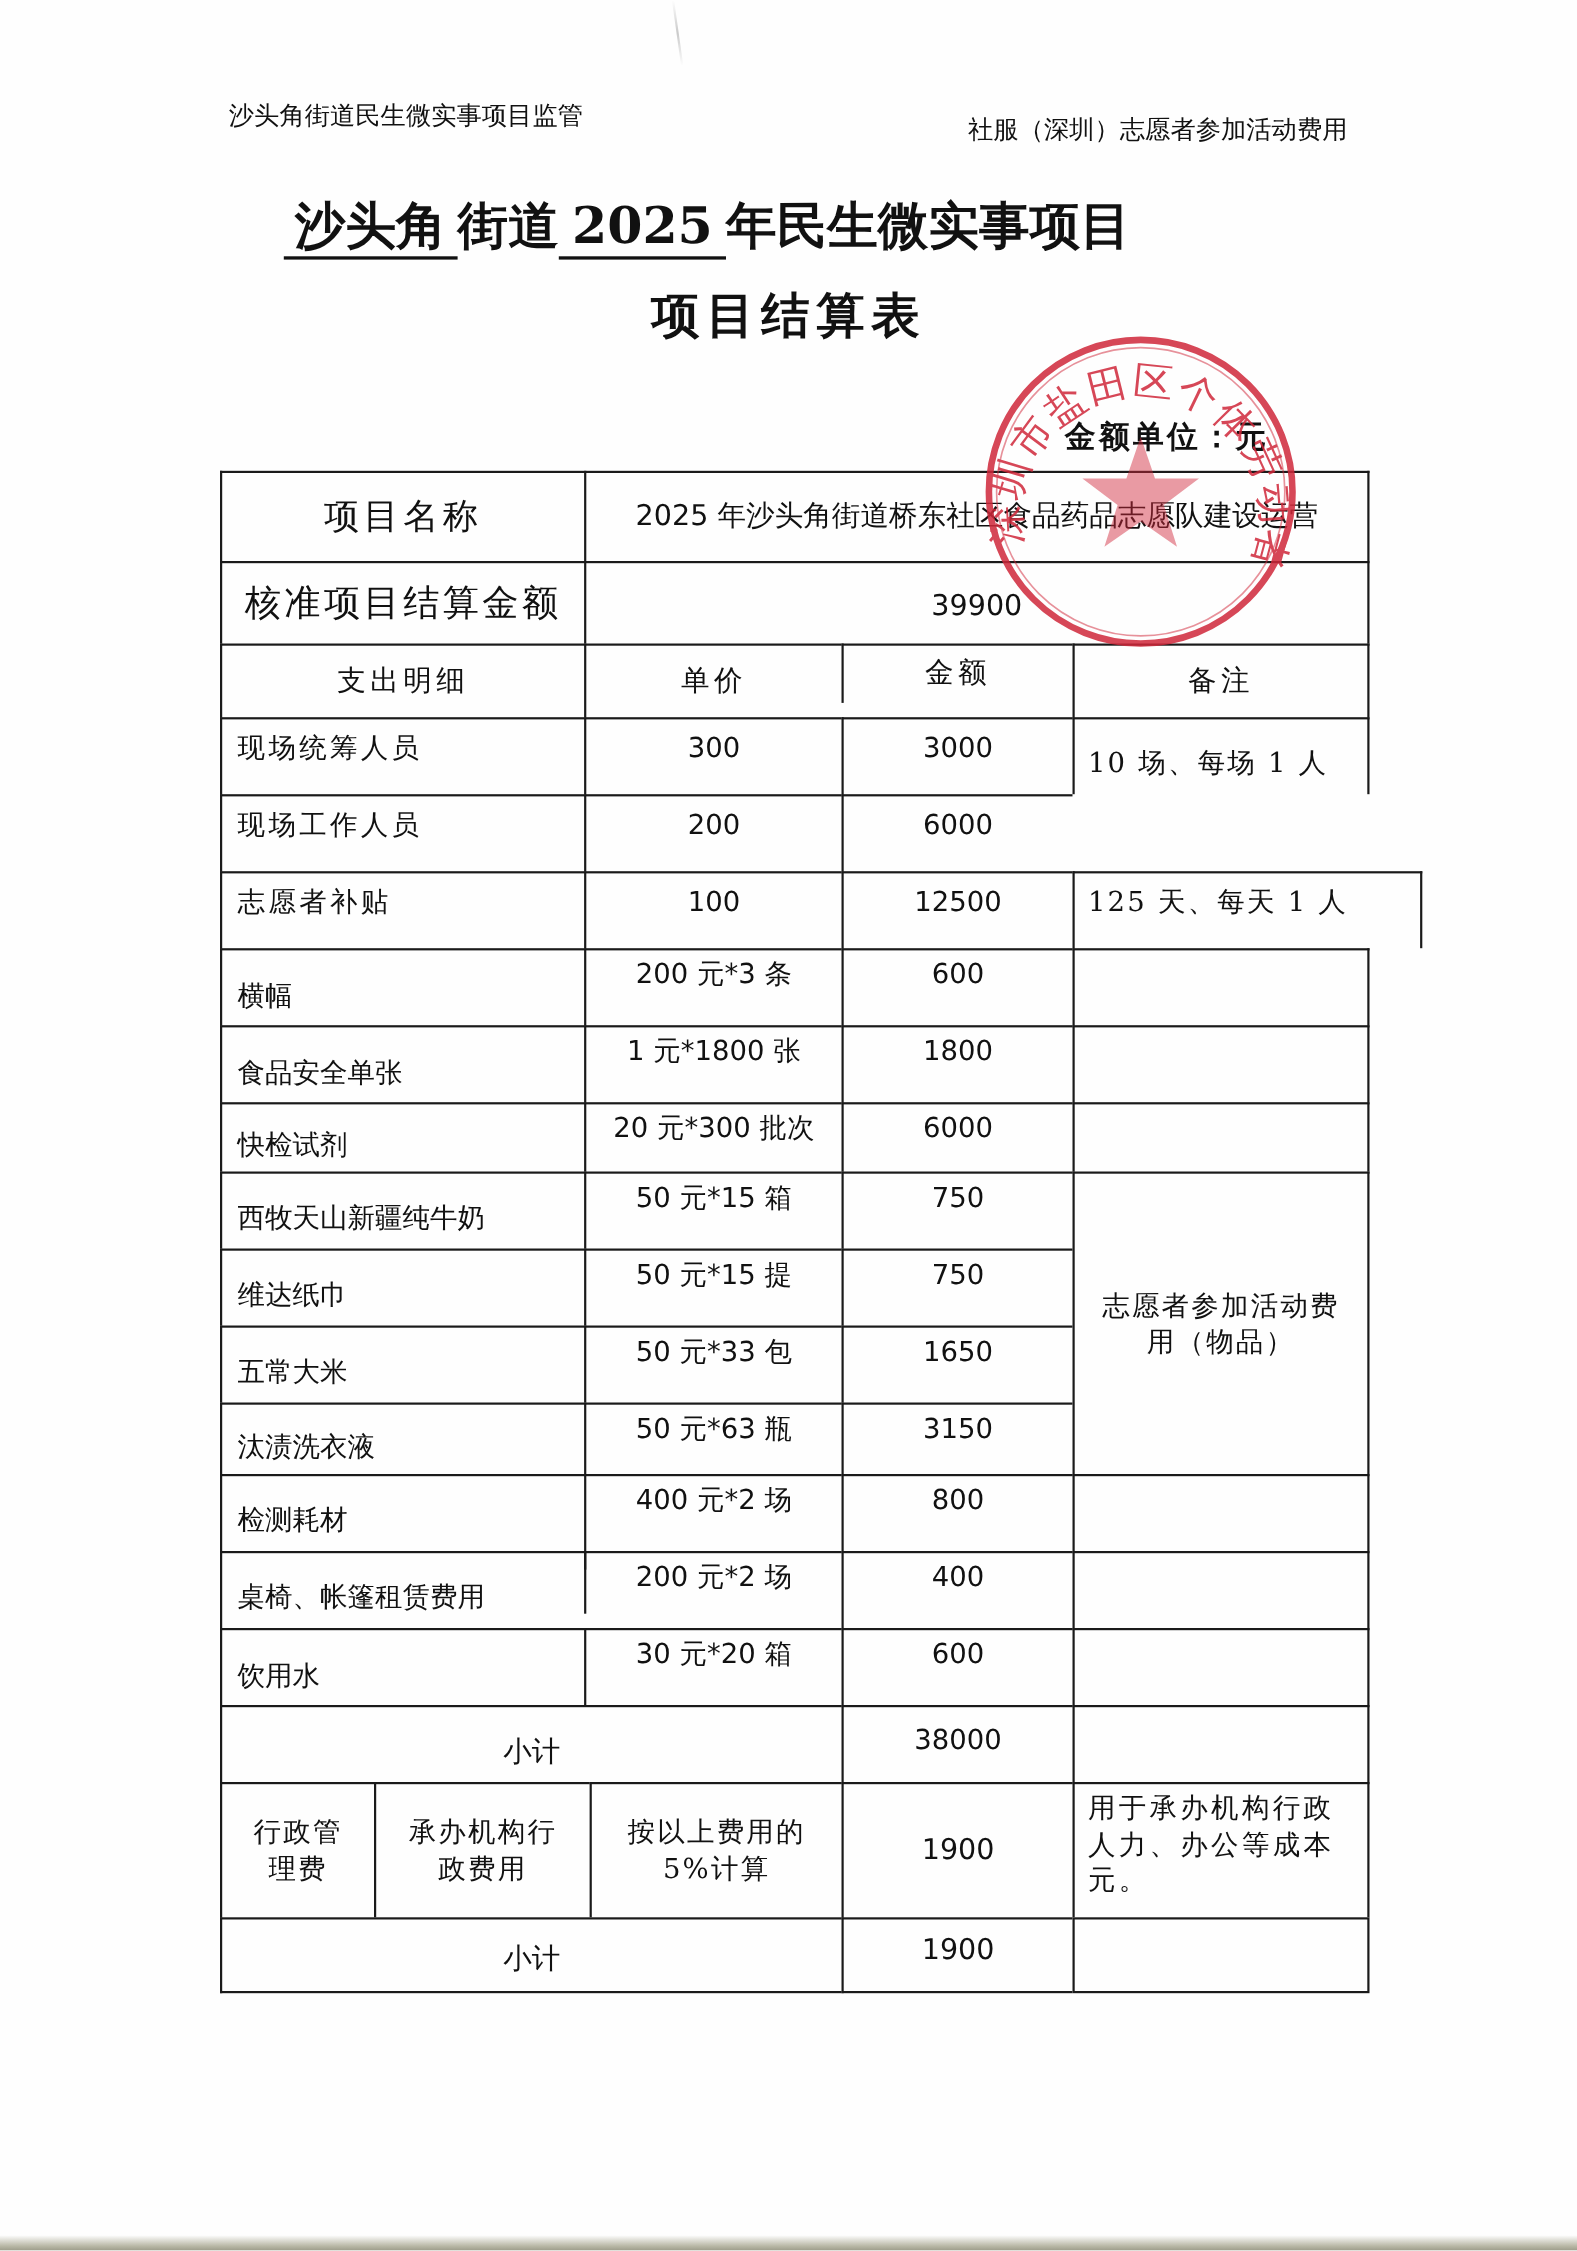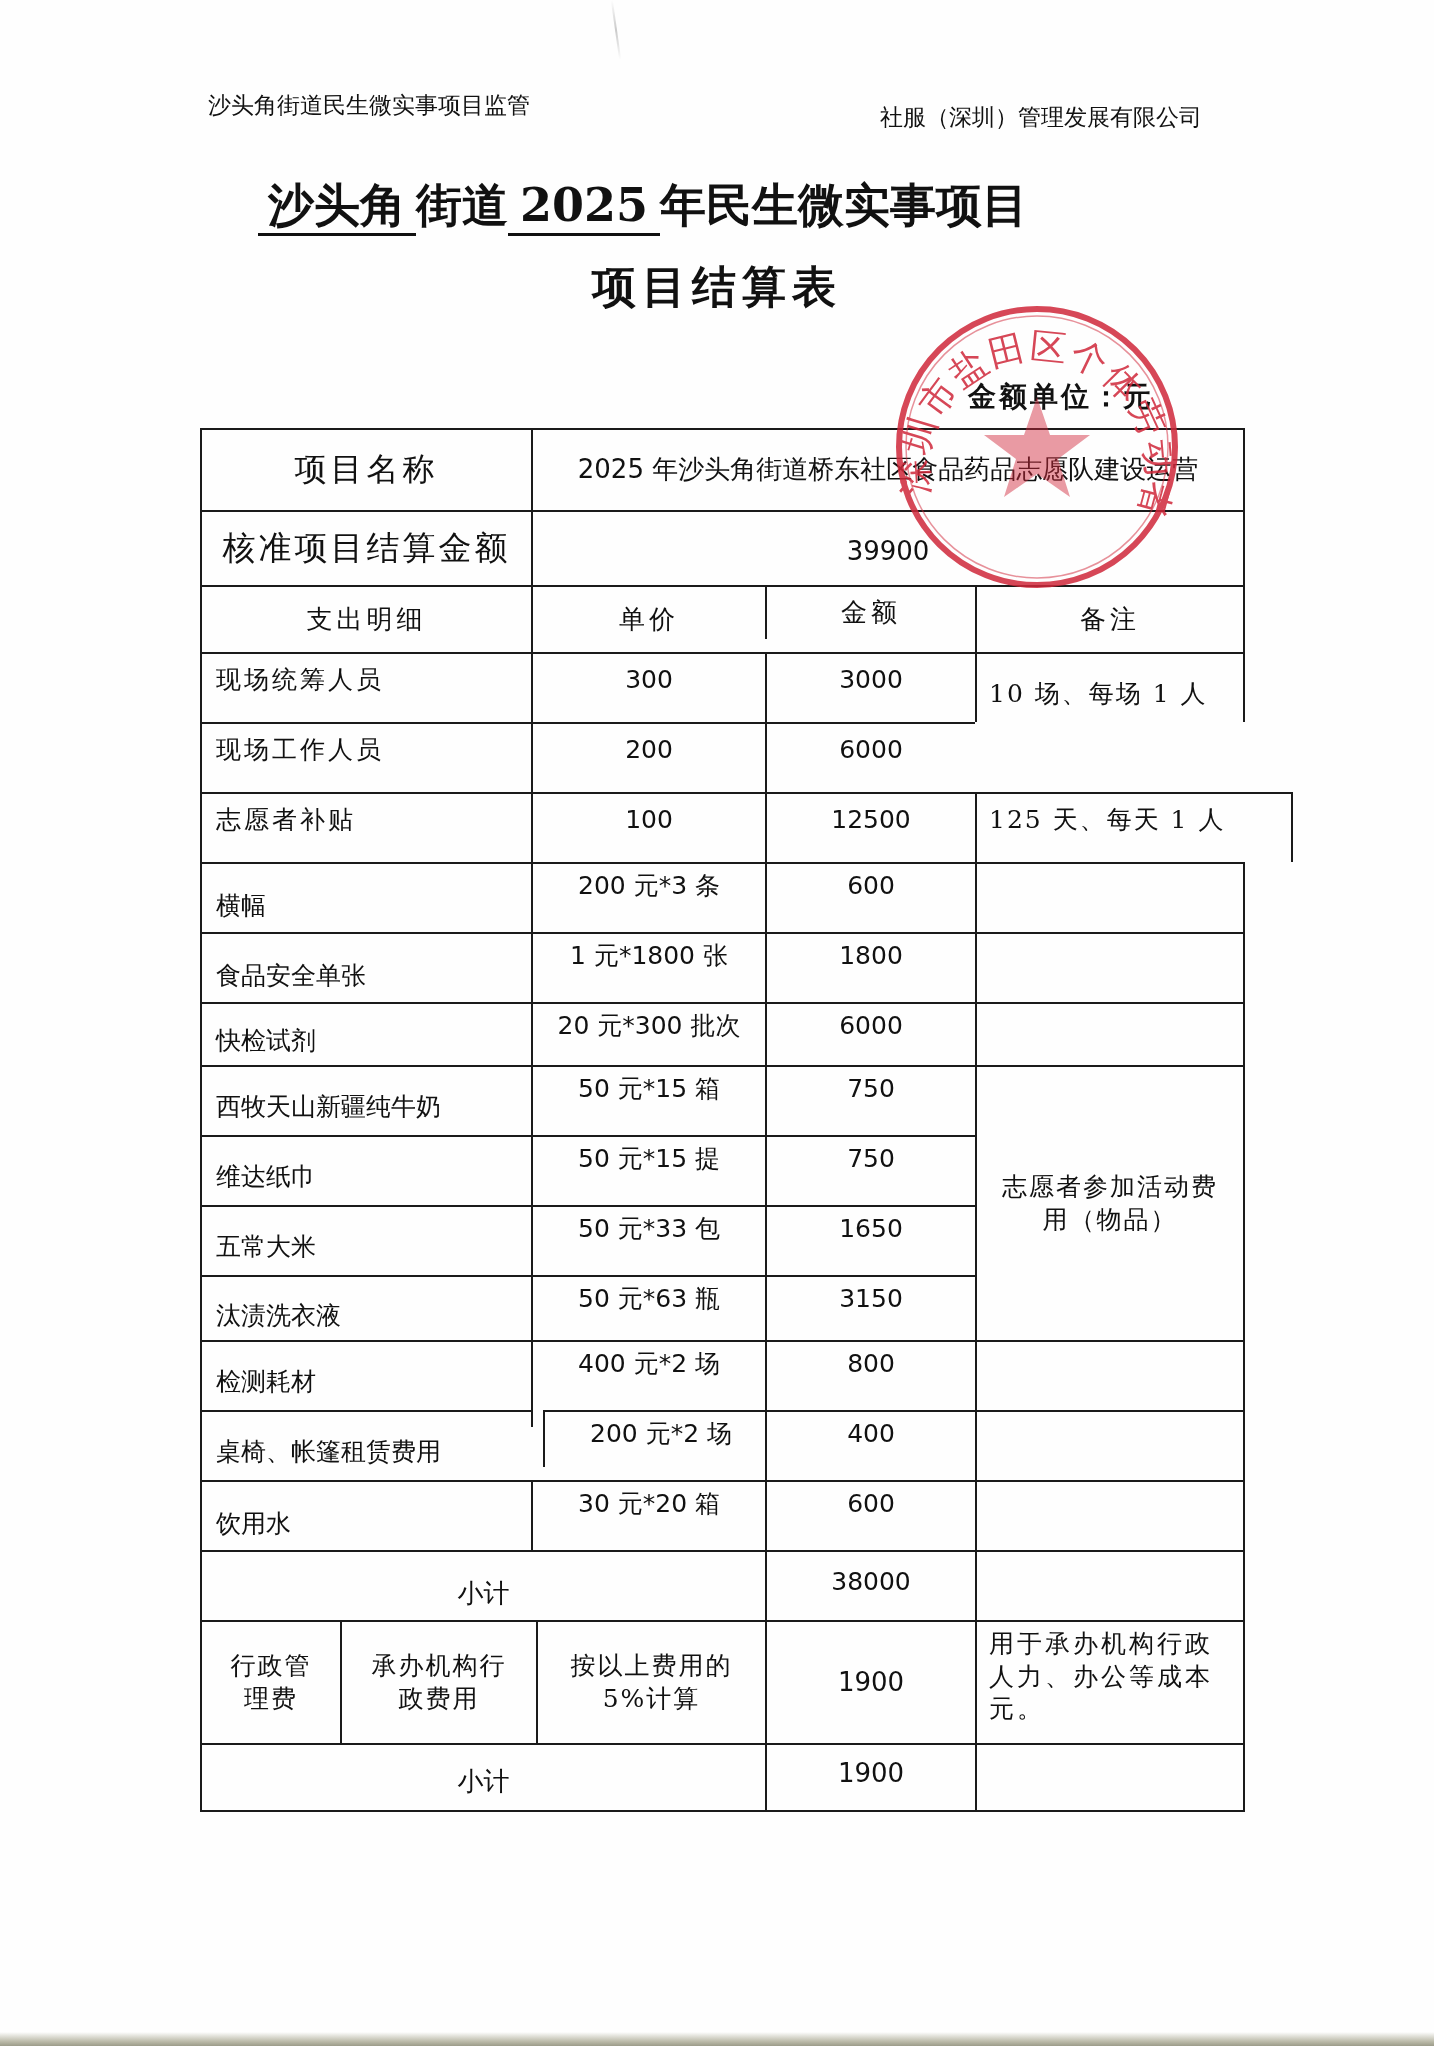--- a/index.html
+++ b/index.html
@@ -68,21 +68,21 @@
   .note { font-size: 25px; letter-spacing: 2px; }
   .pad-note-low { align-items: flex-end; padding-bottom: 12px; justify-content: flex-start; padding-left: 12px; }
   .wrap { white-space: normal; }
 </style>
 </head>
 <body>
 
 <div class="fold-line"></div>
 
 <div class="header-left">沙头角街道民生微实事项目监管</div>
-<div class="header-right">社服（深圳）管理发展有限公司</div>
+<div class="header-right">社服（深圳）志愿者参加活动费用</div>
 
 <div class="title-line1">
   <span class="u">沙头角</span><span>街道</span><span class="u u2">2025</span><span>年民生微实事项目</span>
 </div>
 <div class="title-line2">项目结算表</div>
 
 <div class="unit-label">金额单位：元</div>
 
 <svg class="stamp" viewBox="0 0 290 290">
   <defs>
@@ -155,21 +155,21 @@
   <div class="cell top-center" style="left:765px;top:1275px;width:210px;height:65px;padding-top:6px;">3150</div>
 
   <div class="cell r center serif note wrap" style="left:975px;top:1065px;width:270px;height:275px;padding:0 16px;">志愿者参加活动费用（物品）</div>
 
   <div class="cell left-low" style="left:200px;top:1340px;width:331px;height:70px;padding-bottom:12px;">检测耗材</div>
   <div class="cell top-center" style="left:531px;top:1340px;width:234px;height:87px;padding-top:6px;">400 元*2 场</div>
   <div class="cell top-center" style="left:765px;top:1340px;width:210px;height:70px;padding-top:6px;">800</div>
   <div class="cell r" style="left:975px;top:1340px;width:270px;height:70px;"></div>
 
   <div class="cell left-low" style="left:200px;top:1410px;width:331px;height:70px;padding-bottom:12px;">桌椅、帐篷租赁费用</div>
-  <div class="cell top-center" style="left:543px;top:1410px;width:234px;height:57px;padding-top:6px;">200 元*2 场</div>
+  <div class="cell top-center" style="left:531px;top:1410px;width:234px;height:57px;padding-top:6px;">200 元*2 场</div>
   <div class="cell top-center" style="left:765px;top:1410px;width:210px;height:70px;padding-top:6px;">400</div>
   <div class="cell r" style="left:975px;top:1410px;width:270px;height:70px;"></div>
 
   <div class="cell left-low" style="left:200px;top:1480px;width:331px;height:70px;padding-bottom:10px;">饮用水</div>
   <div class="cell top-center" style="left:531px;top:1480px;width:234px;height:70px;padding-top:6px;">30 元*20 箱</div>
   <div class="cell top-center" style="left:765px;top:1480px;width:210px;height:70px;padding-top:6px;">600</div>
   <div class="cell r" style="left:975px;top:1480px;width:270px;height:70px;"></div>
 
   <div class="cell center serif" style="left:200px;top:1550px;width:565px;height:70px;font-size:26px;padding-top:16px;">小计</div>
   <div class="cell top-center" style="left:765px;top:1550px;width:210px;height:70px;padding-top:14px;">38000</div>

